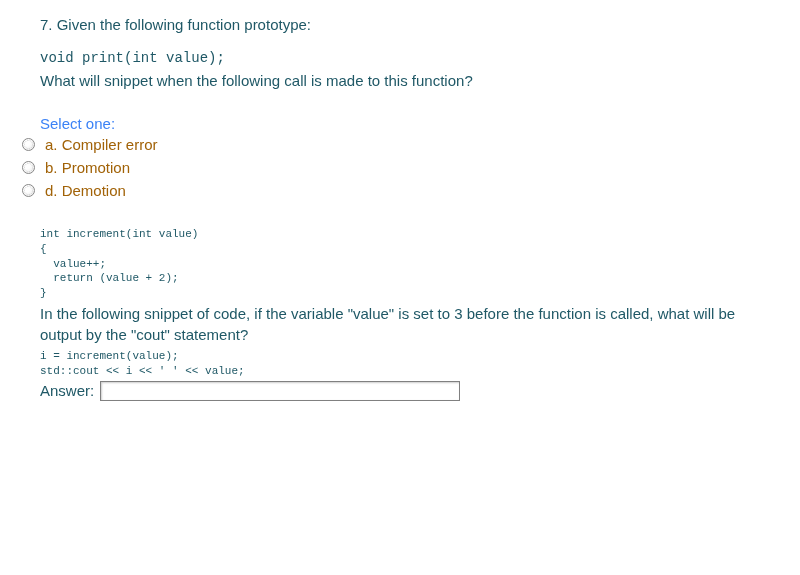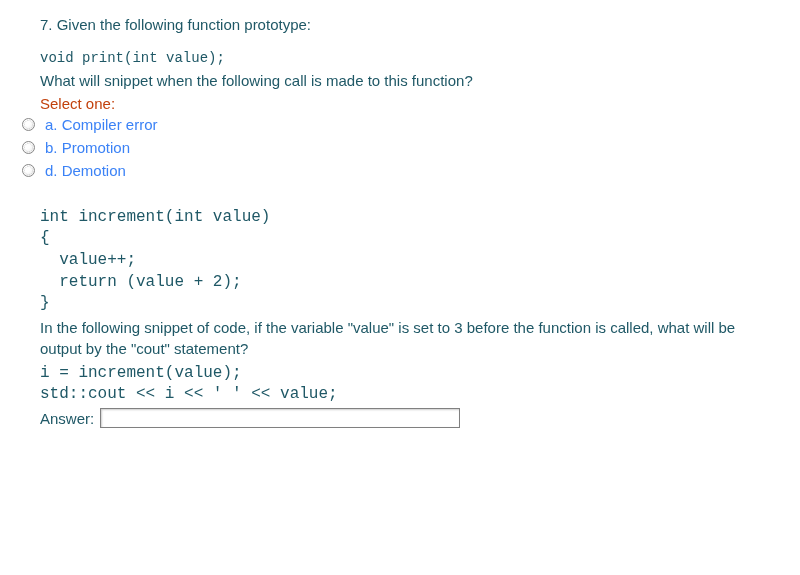--- a/index.html
+++ b/index.html
@@ -27,30 +27,30 @@
       font-family: Consolas, 'Courier New', monospace;
       color: #1f5866;
       font-size: 14px;
       line-height: 1.35;
       margin-top: 14px;
       margin-bottom: 2px;
     }
     .code-block {
       font-family: Consolas, 'Courier New', monospace;
       color: #1f5866;
-      font-size: 16px;
+      font-size: 11px;
       line-height: 1.35;
       white-space: pre;
       margin-top: 4px;
       margin-bottom: 2px;
     }
     .select-one {
-      color: #c2410c;
+      color: #3b82f6;
       font-size: 15px;
-      margin-top: 4px;
+      margin-top: 24px;
       margin-bottom: 4px;
     }
     .options {
       margin-left: -18px;
     }
     .option-row {
       display: flex;
       align-items: center;
       margin-bottom: 6px;
     }
@@ -68,21 +68,21 @@
     }
     .radio::after {
       content: '';
       position: absolute;
       inset: 1px;
       border-radius: 50%;
       border: 1px dotted #999;
       opacity: 0.4;
     }
     .option-label {
-      color: #3b82f6;
+      color: #a16207;
       font-size: 15px;
       text-align: center;
     }
     .answer-row {
       margin-top: 2px;
       display: flex;
       align-items: center;
     }
     .answer-label {
       color: #1f5866;

